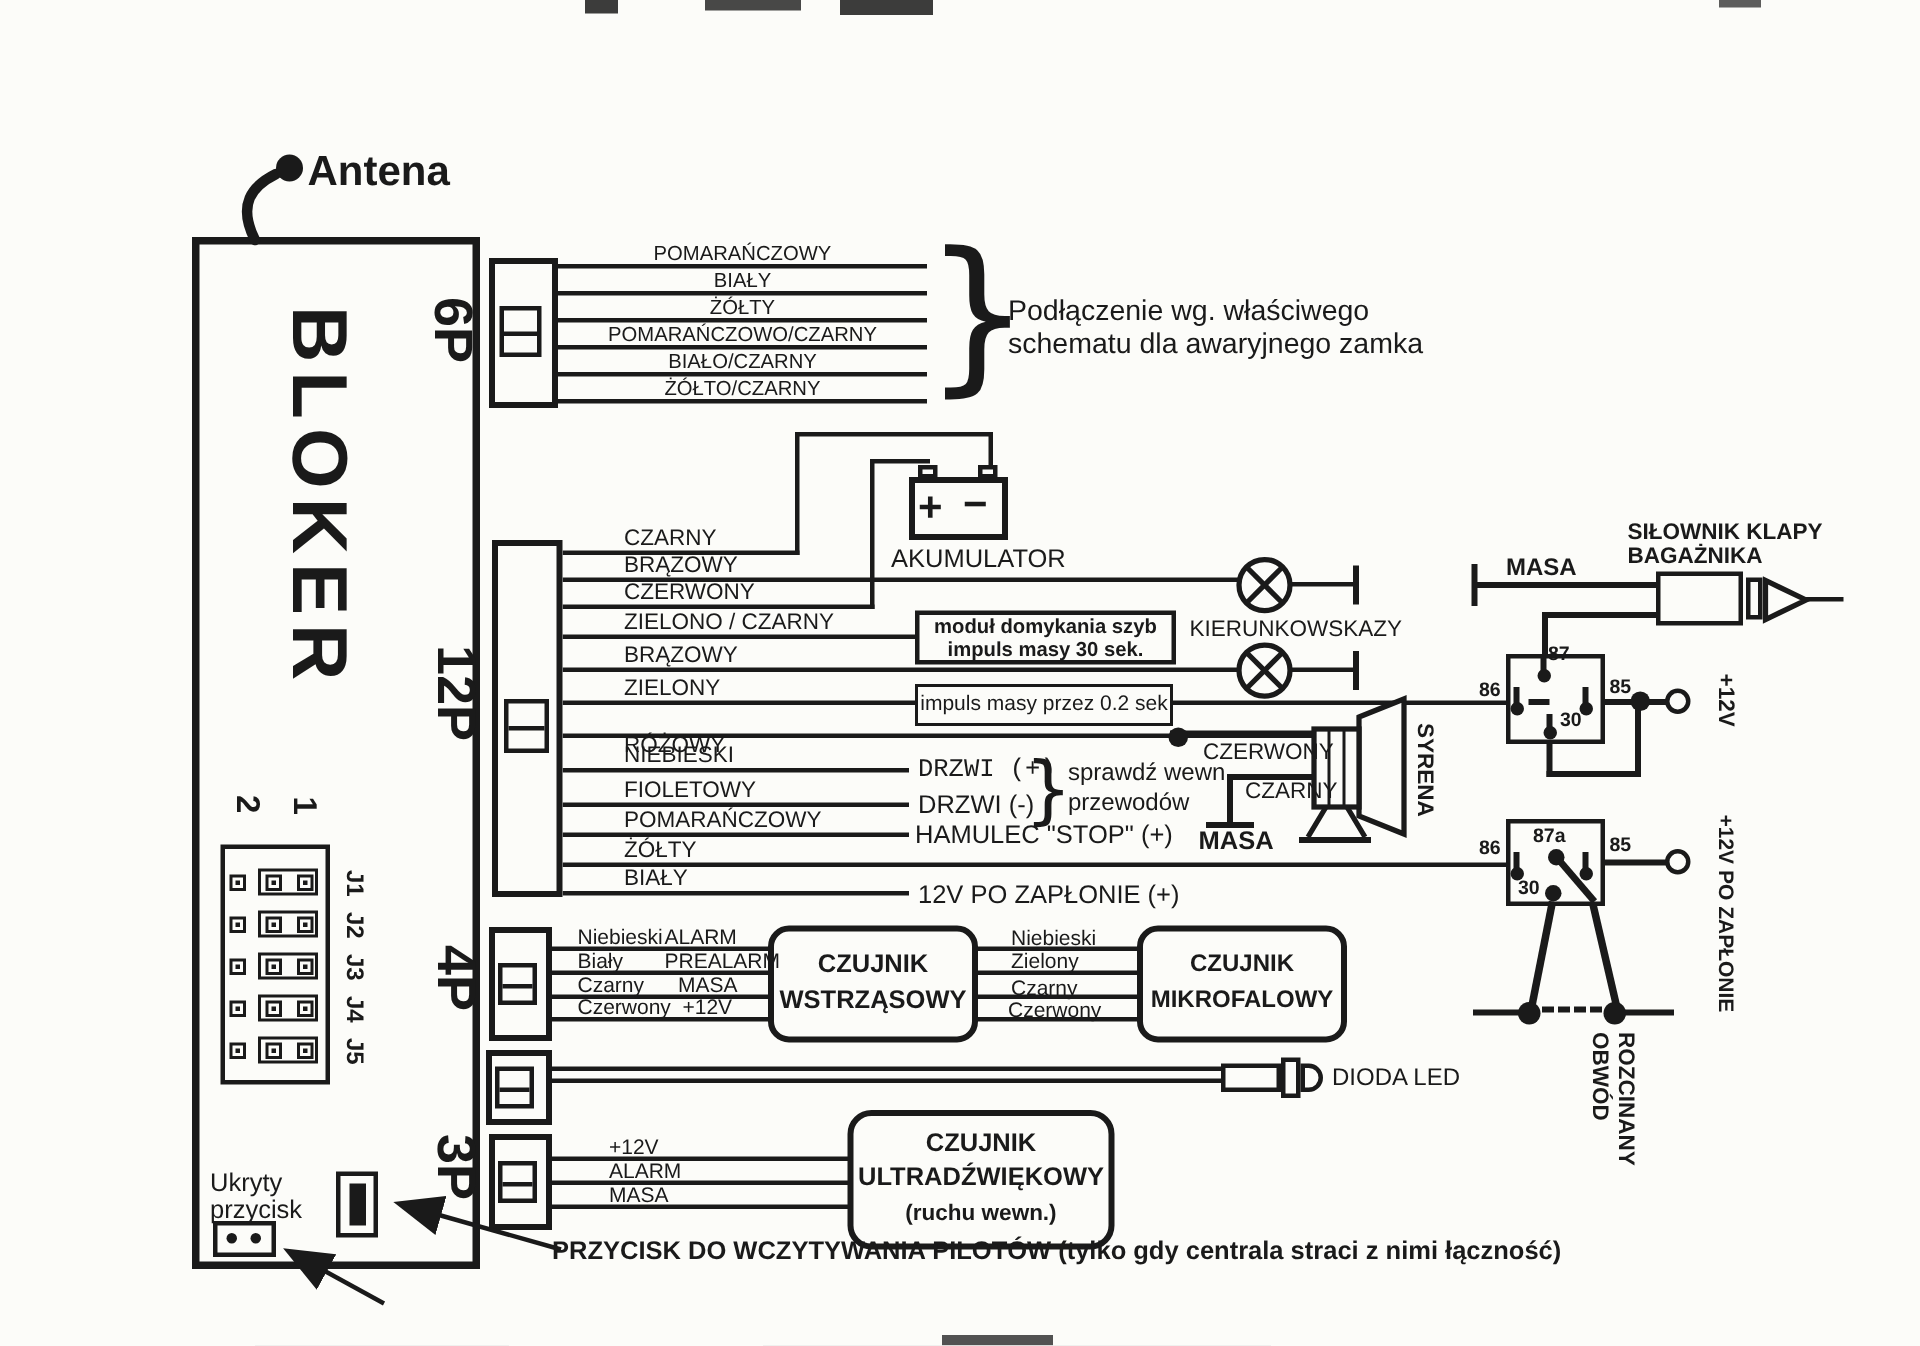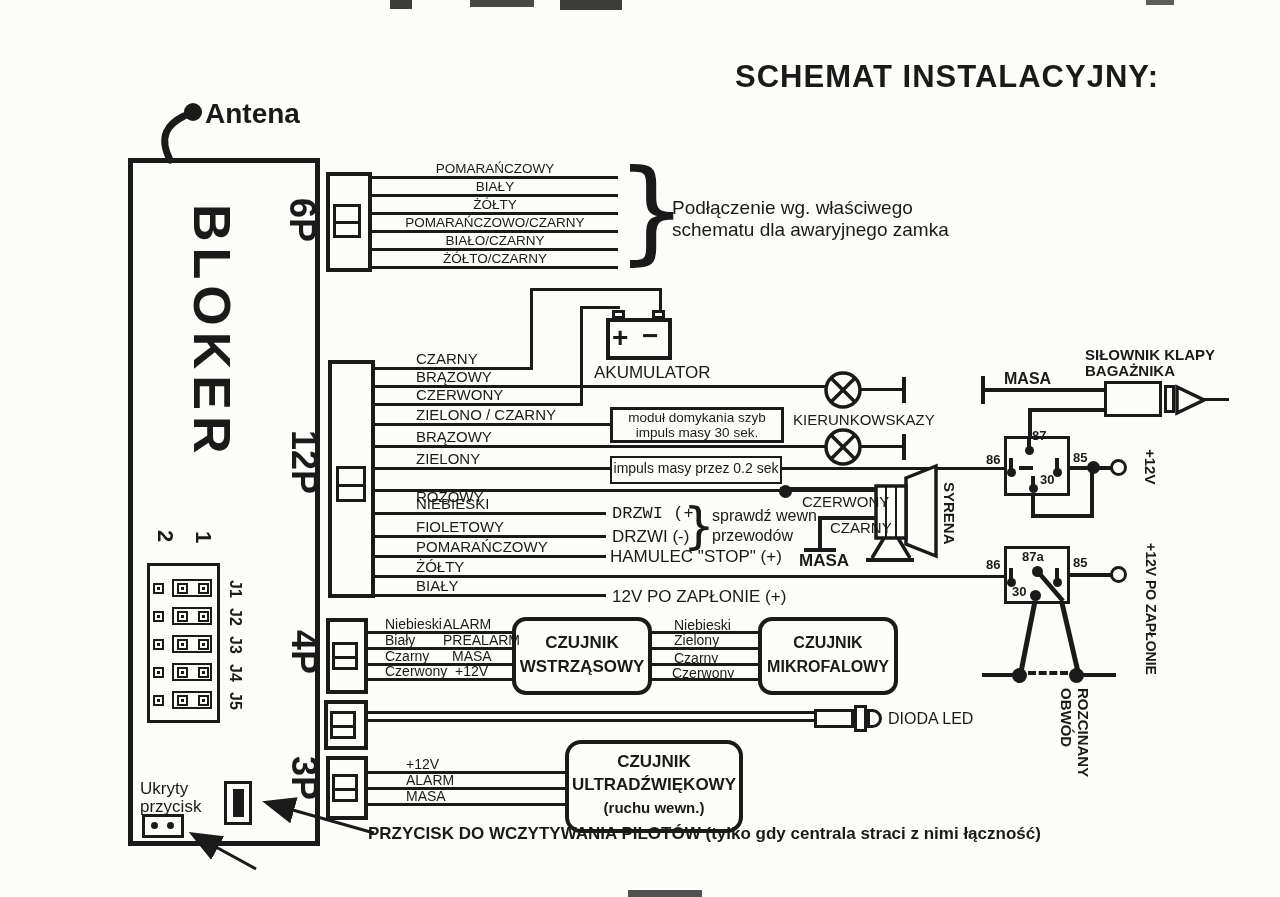--- a/index.html
+++ b/index.html
@@ -218,21 +218,20 @@
   <div class="dot" style="left:1029px;top:484px;width:9px;height:9px;"></div>
   <div class="bar" style="left:1019px;top:466px;width:14px;height:4px;"></div>
 
   <div class="bar" style="left:1009px;top:568px;width:4px;height:14px;"></div>
   <div class="dot" style="left:1007px;top:578px;width:9px;height:9px;"></div>
   <div class="bar" style="left:1055px;top:568px;width:4px;height:14px;"></div>
   <div class="dot" style="left:1053px;top:578px;width:9px;height:9px;"></div>
   <div class="dot" style="left:1032px;top:566px;width:11px;height:11px;"></div>
   <div class="dot" style="left:1030px;top:590px;width:11px;height:11px;"></div>
 
-  <div class="lbl b" style="left:735px;top:60px;font-size:31px;letter-spacing:1px;">SCHEMAT INSTALACYJNY:</div>
 
   <div class="lbl b" style="left:205px;top:98px;font-size:28px;">Antena</div>
   <div class="rot b" style="left:238px;top:204px;font-size:52px;letter-spacing:6px;">BLOKER</div>
 
   <div class="rot b" style="left:320px;top:198px;font-size:36px;">6P</div>
   <div class="rot b" style="left:322px;top:430px;font-size:36px;">12P</div>
   <div class="rot b" style="left:322px;top:630px;font-size:36px;">4P</div>
   <div class="rot b" style="left:322px;top:756px;font-size:36px;">3P</div>
 
   <div class="lbl ctr" style="left:375px;top:161px;width:240px;font-size:13.5px;">POMARAŃCZOWY</div>
@@ -257,21 +256,21 @@
   <div class="lbl" style="left:416px;top:496px;font-size:15px;">NIEBIESKI</div>
   <div class="lbl" style="left:416px;top:519px;font-size:15px;">FIOLETOWY</div>
   <div class="lbl" style="left:416px;top:539px;font-size:15px;">POMARAŃCZOWY</div>
   <div class="lbl" style="left:416px;top:559px;font-size:15px;">ŻÓŁTY</div>
   <div class="lbl" style="left:416px;top:578px;font-size:15px;">BIAŁY</div>
 
   <div class="lbl b" style="left:612px;top:322px;font-size:28px;">+</div>
   <div class="lbl b" style="left:642px;top:320px;font-size:28px;">−</div>
   <div class="lbl" style="left:594px;top:363px;font-size:17px;">AKUMULATOR</div>
 
-  <div class="lbl ctr" style="left:612px;top:410px;width:170px;font-size:13.5px;line-height:15px;">
+  <div class="lbl ctr" style="left:612px;top:410px;width:170px;font-size:13.5px;line-height:15px;font-weight:bold;">
     <span>moduł domykania szyb</span><br><span>impuls masy 30 sek.</span>
   </div>
   <div class="lbl ctr" style="left:612px;top:461px;width:168px;font-size:14px;">impuls masy przez 0.2 sek</div>
   <div class="lbl" style="left:793px;top:412px;font-size:15px;">KIERUNKOWSKAZY</div>
 
   <div class="lbl" style="left:612px;top:504px;font-size:17px;font-family:Liberation Mono, monospace;">DRZWI (+)</div>
   <div class="lbl" style="left:612px;top:527px;font-size:17px;">DRZWI (-)</div>
   <div class="brace" style="left:683px;top:500px;font-size:50px;">}</div>
   <div class="lbl" style="left:712px;top:506px;font-size:16px;line-height:20px;">
     <span>sprawdź wewn</span><br><span>przewodów</span>

